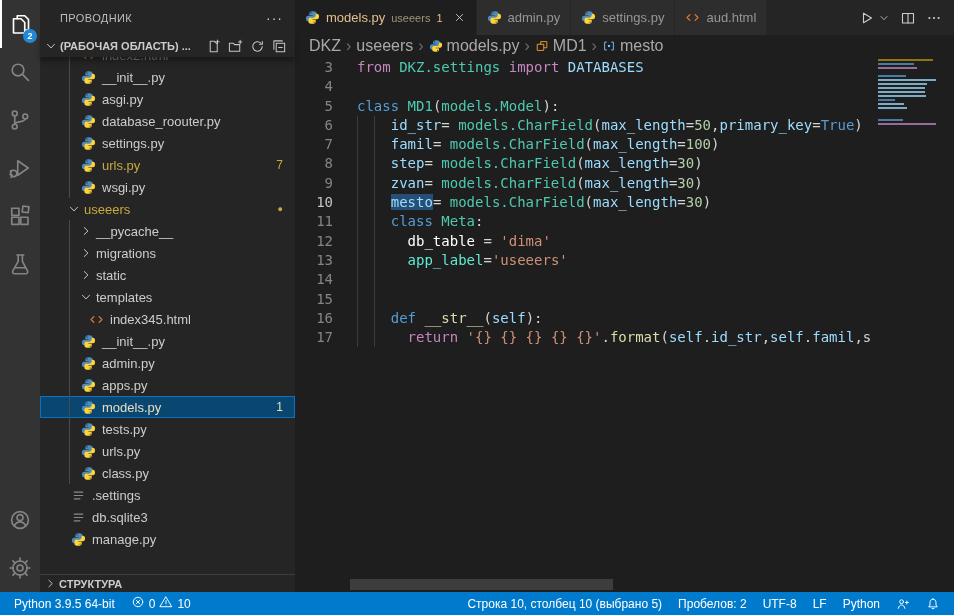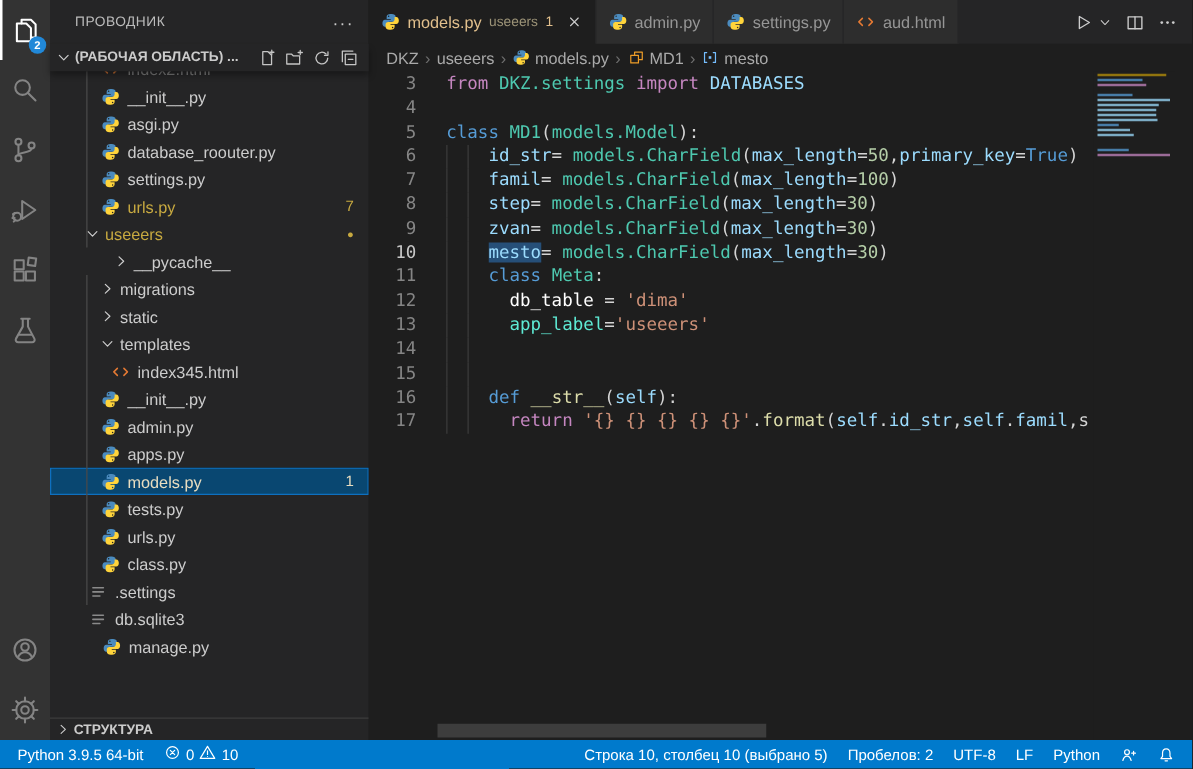--- a/index.html
+++ b/index.html
@@ -43,21 +43,21 @@
   .tab-bar { height:35px; background:#252526; display:flex; align-items:stretch; }
   .tabs { display:flex; }
   .tab { display:flex; align-items:center; gap:6px; padding:0 10px; font-size:13px; color:#969696; background:#2d2d2d; border-right:1px solid #252526; cursor:pointer; white-space:nowrap; }
   .tab.active { background:#1e1e1e; color:#e2c08d; }
   .tab .ticon { display:flex; }
   .tab .desc { font-size:11px; color:#9d9478; }
   .tab .tbadge { font-size:11px; color:#e2c08d; }
   .tab .close { margin-left:4px; display:flex; color:#cccccc; }
   .editor-actions { margin-left:auto; display:flex; align-items:center; gap:10px; padding-right:12px; }
   .editor-actions span { display:flex; cursor:pointer; }
-  .breadcrumbs { height:22px; display:flex; align-items:center; padding-left:14px; font-size:13px; color:#a9a9a9; gap:3px; }
+  .breadcrumbs { height:22px; display:flex; align-items:center; padding-left:14px; font-size:16px; color:#a9a9a9; gap:3px; }
   .bc-item { display:flex; align-items:center; gap:4px; cursor:pointer; }
   .bc-sep { color:#6e6e6e; padding:0 2px; }
   
   .code-area { position:absolute; left:0; top:57px; width:659px; height:535px; overflow:hidden; font-family:"DejaVu Sans Mono", monospace; font-size:14px; }
   .code-lines { position:absolute; left:0; top:1px; width:100%; }
   .cl { position:relative; height:19.3px; line-height:19.3px; display:flex; white-space:pre; }
   .cl .ln { width:38px; text-align:right; color:#858585; flex:none; }
   .cl .ln.act { color:#c6c6c6; }
   .cl .ct { margin-left:24px; }
   .cl .g { position:absolute; top:0; width:1px; height:100%; background:#3b3b3b; }
@@ -232,51 +232,60 @@
           <div class="trow warn" style="padding-left: 40px;">
             <span class="ticon">
               <svg width="15" height="15" viewBox="0 0 16 16">
                 <path fill="#4b8bbe" d="M7.9 1.3c-1.9 0-3.3.9-3.3 2.3v1.9h3.5v.6H3.2C1.8 6.1 1 7.4 1 9.1c0 1.7.8 3 2.2 3h1.4v-1.8c0-1.3 1.1-2.4 2.4-2.4h3.3c1.1 0 2-.9 2-2V3.6c0-1.4-1.5-2.3-3.3-2.3h-1.1zM6.3 2.5a.65.65 0 110 1.3.65.65 0 010-1.3z"></path>
                 <path fill="#ffd43b" d="M8.1 14.7c1.9 0 3.3-.9 3.3-2.3v-1.9H7.9v-.6h4.9c1.4 0 2.2-1.3 2.2-3 0-1.7-.8-3-2.2-3h-1.4v1.8c0 1.3-1.1 2.4-2.4 2.4H5.7c-1.1 0-2 .9-2 2v2.3c0 1.4 1.5 2.3 3.3 2.3h1.1zM9.7 13.5a.65.65 0 110-1.3.65.65 0 010 1.3z"></path>
               </svg>
             </span>
             <span>urls.py</span>
             <span class="tbadge">7</span>
           </div>
+          <div class="trow" style="padding-left: 40px;">
+            <span class="ticon">
+              <svg width="15" height="15" viewBox="0 0 16 16">
+                <path fill="#4b8bbe" d="M7.9 1.3c-1.9 0-3.3.9-3.3 2.3v1.9h3.5v.6H3.2C1.8 6.1 1 7.4 1 9.1c0 1.7.8 3 2.2 3h1.4v-1.8c0-1.3 1.1-2.4 2.4-2.4h3.3c1.1 0 2-.9 2-2V3.6c0-1.4-1.5-2.3-3.3-2.3h-1.1zM6.3 2.5a.65.65 0 110 1.3.65.65 0 010-1.3z"></path>
+                <path fill="#ffd43b" d="M8.1 14.7c1.9 0 3.3-.9 3.3-2.3v-1.9H7.9v-.6h4.9c1.4 0 2.2-1.3 2.2-3 0-1.7-.8-3-2.2-3h-1.4v1.8c0 1.3-1.1 2.4-2.4 2.4H5.7c-1.1 0-2 .9-2 2v2.3c0 1.4 1.5 2.3 3.3 2.3h1.1zM9.7 13.5a.65.65 0 110-1.3.65.65 0 010 1.3z"></path>
+              </svg>
+            </span>
+            <span>wsgi.py</span>
+          </div>
           <div class="trow warn" style="padding-left: 26px;">
             <span class="tchev">
               <svg width="14" height="14" viewBox="0 0 16 16" fill="none" stroke="#cccccc" stroke-width="1.1" stroke-linecap="round" stroke-linejoin="round">
                 <path d="M4 6l4 4.2L12 6"></path>
               </svg>
             </span>
             <span>useeers</span>
             <span class="tbadge" style="font-size: 9px;">●</span>
           </div>
-          <div class="trow" style="padding-left: 49px;">
-            <span class="tchev">
-              <svg width="14" height="14" viewBox="0 0 16 16" fill="none" stroke="#cccccc" stroke-width="1.1" stroke-linecap="round" stroke-linejoin="round">
-                <path d="M6 4l4.2 4L6 12"></path>
-              </svg>
-            </span>
-            <span>__pycache__</span>
-          </div>
           <div class="trow" style="padding-left: 38px;">
             <span class="tchev">
               <svg width="14" height="14" viewBox="0 0 16 16" fill="none" stroke="#cccccc" stroke-width="1.1" stroke-linecap="round" stroke-linejoin="round">
                 <path d="M6 4l4.2 4L6 12"></path>
               </svg>
             </span>
-            <span>migrations</span>
+            <span>__pycache__</span>
           </div>
           <div class="trow" style="padding-left: 38px;">
             <span class="tchev">
               <svg width="14" height="14" viewBox="0 0 16 16" fill="none" stroke="#cccccc" stroke-width="1.1" stroke-linecap="round" stroke-linejoin="round">
                 <path d="M6 4l4.2 4L6 12"></path>
               </svg>
             </span>
+            <span>migrations</span>
+          </div>
+          <div class="trow" style="padding-left: 38px;">
+            <span class="tchev">
+              <svg width="14" height="14" viewBox="0 0 16 16" fill="none" stroke="#cccccc" stroke-width="1.1" stroke-linecap="round" stroke-linejoin="round">
+                <path d="M6 4l4.2 4L6 12"></path>
+              </svg>
+            </span>
             <span>static</span>
           </div>
           <div class="trow" style="padding-left: 38px;">
             <span class="tchev">
               <svg width="14" height="14" viewBox="0 0 16 16" fill="none" stroke="#cccccc" stroke-width="1.1" stroke-linecap="round" stroke-linejoin="round">
                 <path d="M4 6l4 4.2L12 6"></path>
               </svg>
             </span>
             <span>templates</span>
           </div>
@@ -361,21 +370,21 @@
             <span>.settings</span>
           </div>
           <div class="trow" style="padding-left: 30px;">
             <span class="ticon">
               <svg width="15" height="15" viewBox="0 0 16 16" fill="none" stroke="#cccccc" stroke-width="1.1" stroke-linecap="round" stroke-linejoin="round">
                 <path d="M3.5 4.5h9M3.5 8h9M3.5 11.5h6" stroke="#8a8a8a" stroke-width="1.3"></path>
               </svg>
             </span>
             <span>db.sqlite3</span>
           </div>
-          <div class="trow" style="padding-left: 30px; margin-left: 11px;">
+          <div class="trow" style="padding-left: 30px;">
             <span class="ticon">
               <svg width="15" height="15" viewBox="0 0 16 16">
                 <path fill="#4b8bbe" d="M7.9 1.3c-1.9 0-3.3.9-3.3 2.3v1.9h3.5v.6H3.2C1.8 6.1 1 7.4 1 9.1c0 1.7.8 3 2.2 3h1.4v-1.8c0-1.3 1.1-2.4 2.4-2.4h3.3c1.1 0 2-.9 2-2V3.6c0-1.4-1.5-2.3-3.3-2.3h-1.1zM6.3 2.5a.65.65 0 110 1.3.65.65 0 010-1.3z"></path>
                 <path fill="#ffd43b" d="M8.1 14.7c1.9 0 3.3-.9 3.3-2.3v-1.9H7.9v-.6h4.9c1.4 0 2.2-1.3 2.2-3 0-1.7-.8-3-2.2-3h-1.4v1.8c0 1.3-1.1 2.4-2.4 2.4H5.7c-1.1 0-2 .9-2 2v2.3c0 1.4 1.5 2.3 3.3 2.3h1.1zM9.7 13.5a.65.65 0 110-1.3.65.65 0 010 1.3z"></path>
               </svg>
             </span>
             <span>manage.py</span>
           </div>
           <div class="tguide" style="top: 0px; height: 154px;"></div>
           <div class="tguide" style="top: 176px; height: 264px;"></div>

